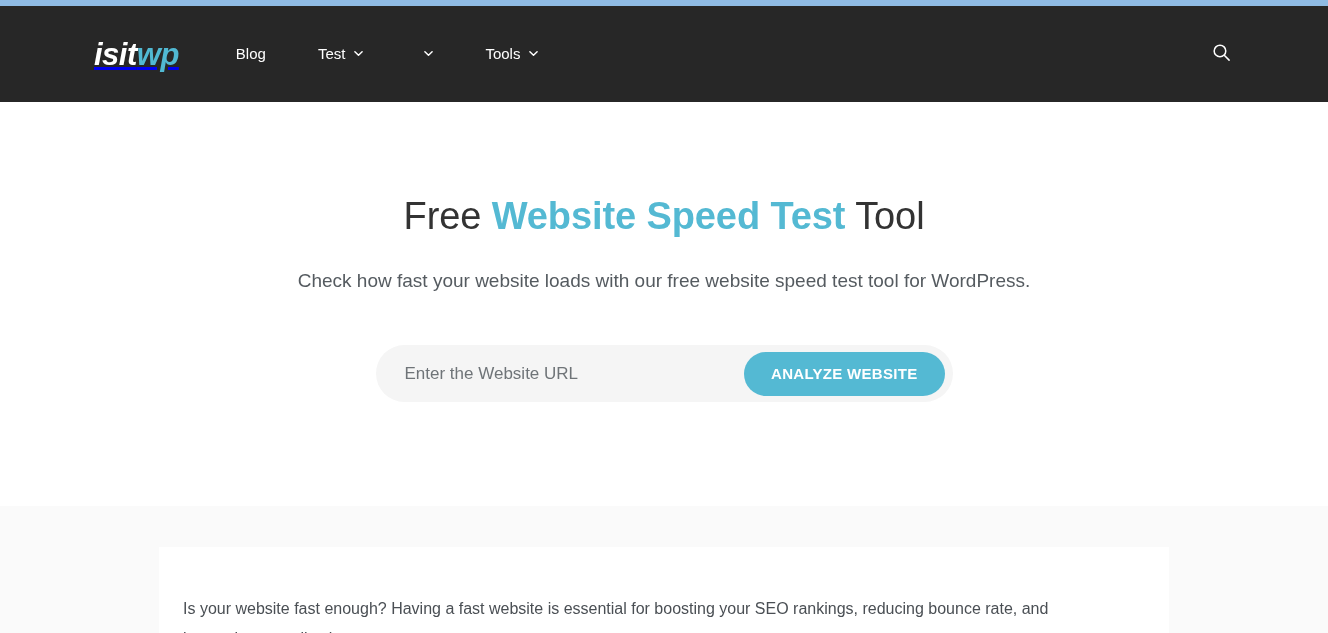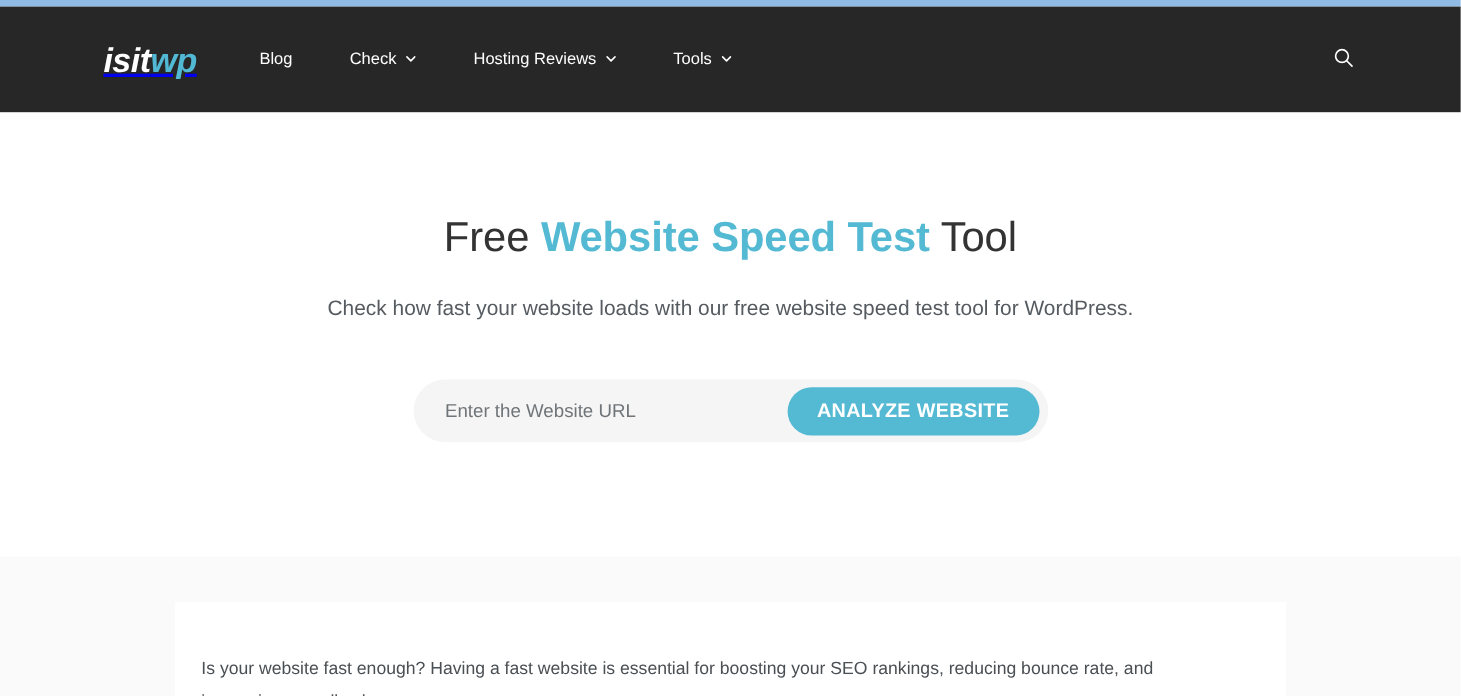--- a/index.html
+++ b/index.html
@@ -170,21 +170,21 @@
     opacity: 1;
   }
 
   .analyze-btn {
     height: 44px;
     background: #54b9d3;
     color: #ffffff;
     border: none;
     border-radius: 40px;
     font-family: "Liberation Sans", sans-serif;
-    font-size: 18px;
+    font-size: 15px;
     font-weight: bold;
     letter-spacing: 0.3px;
     padding: 0 27px;
     cursor: pointer;
     white-space: nowrap;
   }
 
   
   .info-section {
     background: #fafafa;
@@ -222,30 +222,29 @@
 
     <nav>
       <ul class="main-nav">
 
         <li class="nav-item">
           <span class="nav-label">Blog</span>
         </li>
 
 
         <li class="nav-item">
-          <span class="nav-label">Check</span>
+          <span class="nav-label">Test</span>
           <span class="chev">
             <svg width="9" height="9" viewBox="0 0 10 10">
                 <path d="M1 3 L5 7 L9 3" fill="none" stroke="#ffffff" stroke-width="1.6" stroke-linecap="round" stroke-linejoin="round"></path>
               </svg>
           </span>
         </li>
 
         <li class="nav-item">
-          <span class="nav-label">Hosting Reviews</span>
           <span class="chev">
             <svg width="9" height="9" viewBox="0 0 10 10">
                 <path d="M1 3 L5 7 L9 3" fill="none" stroke="#ffffff" stroke-width="1.6" stroke-linecap="round" stroke-linejoin="round"></path>
               </svg>
           </span>
         </li>
 
         <li class="nav-item">
           <span class="nav-label">Tools</span>
           <span class="chev">

